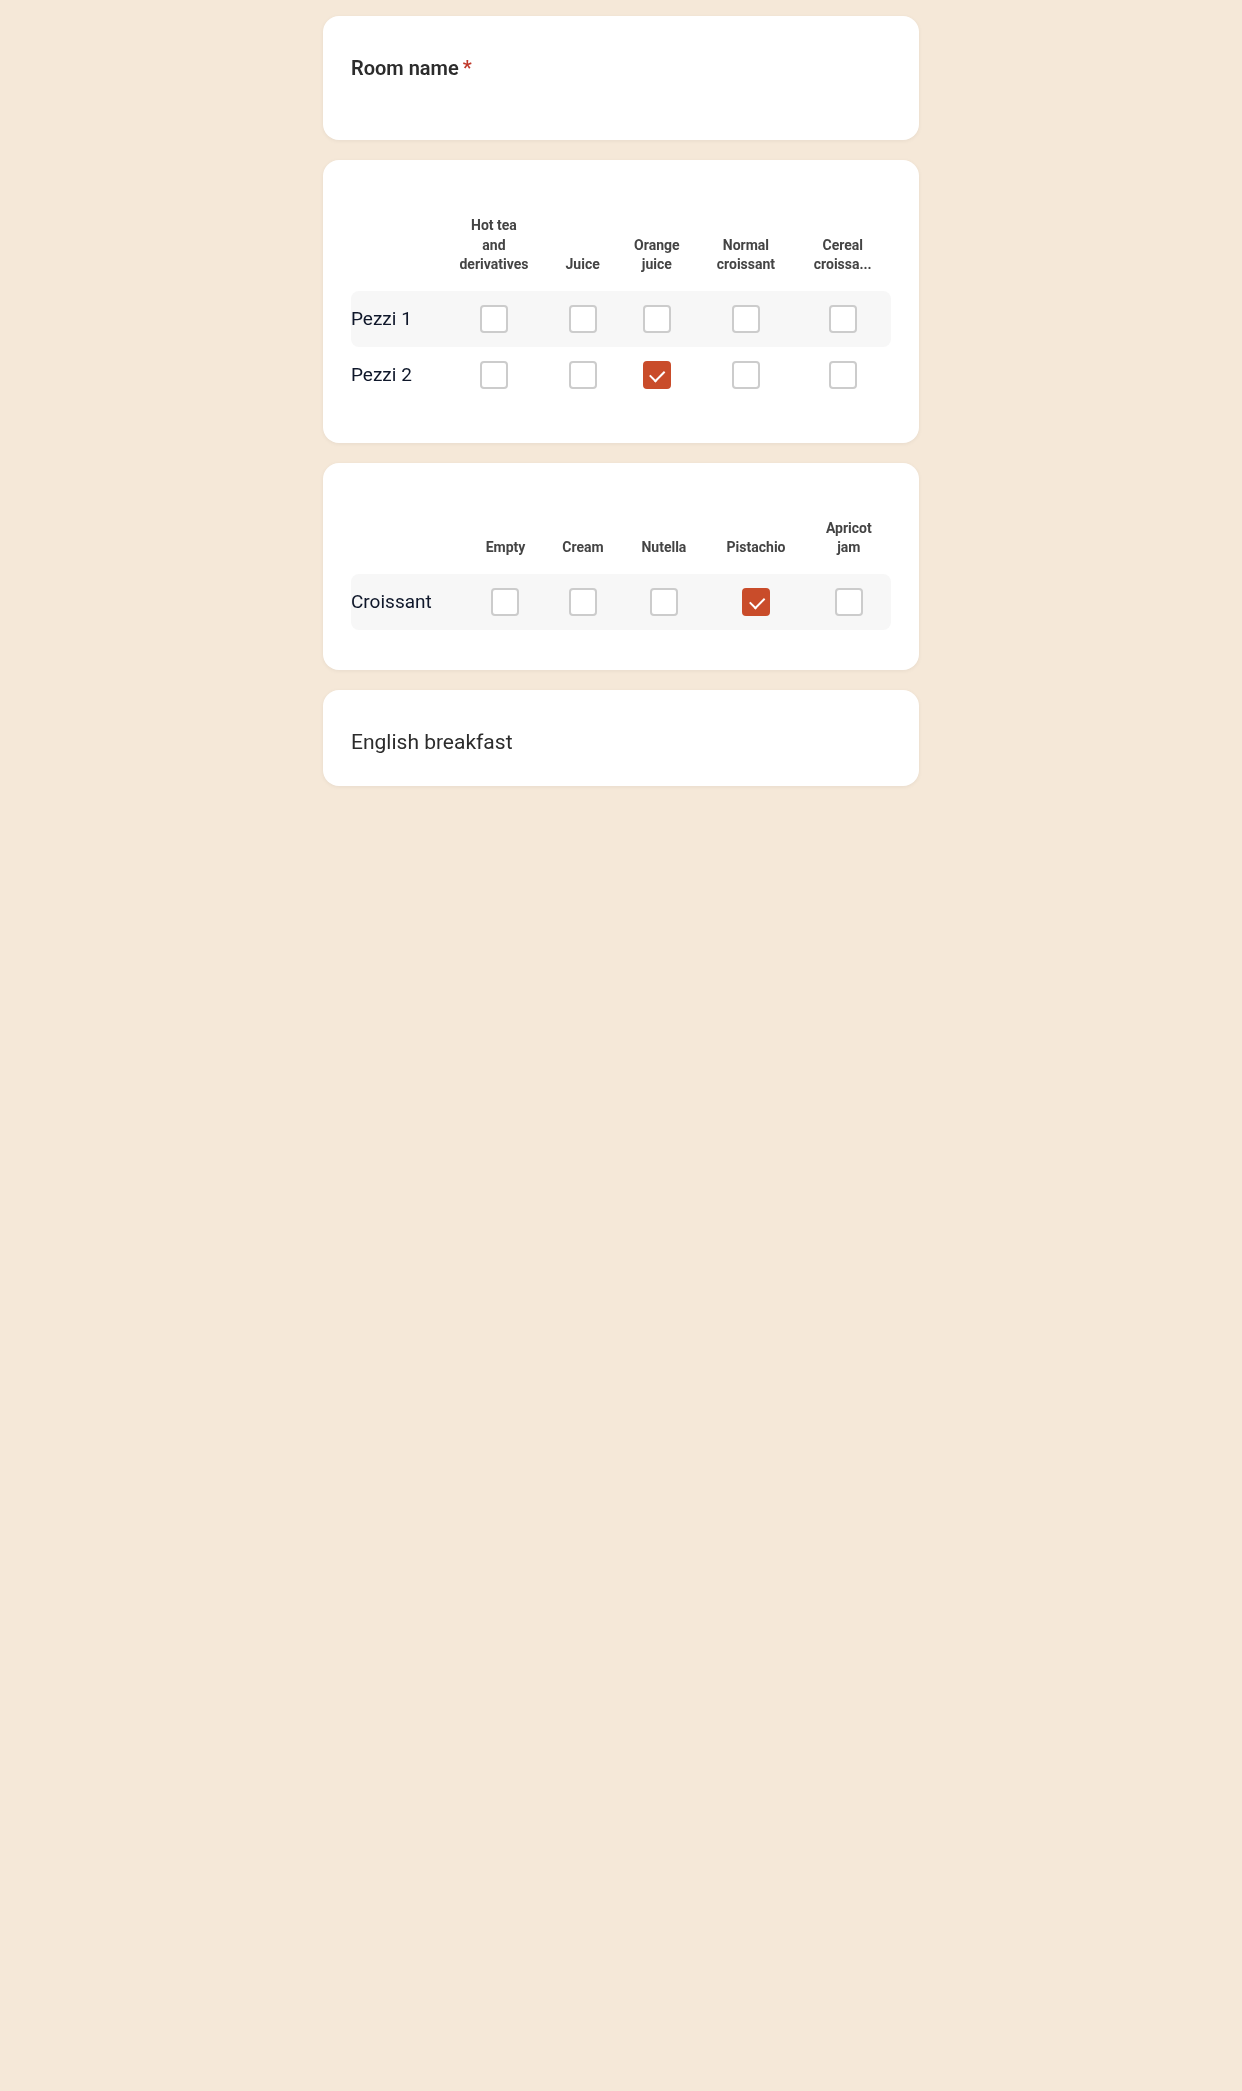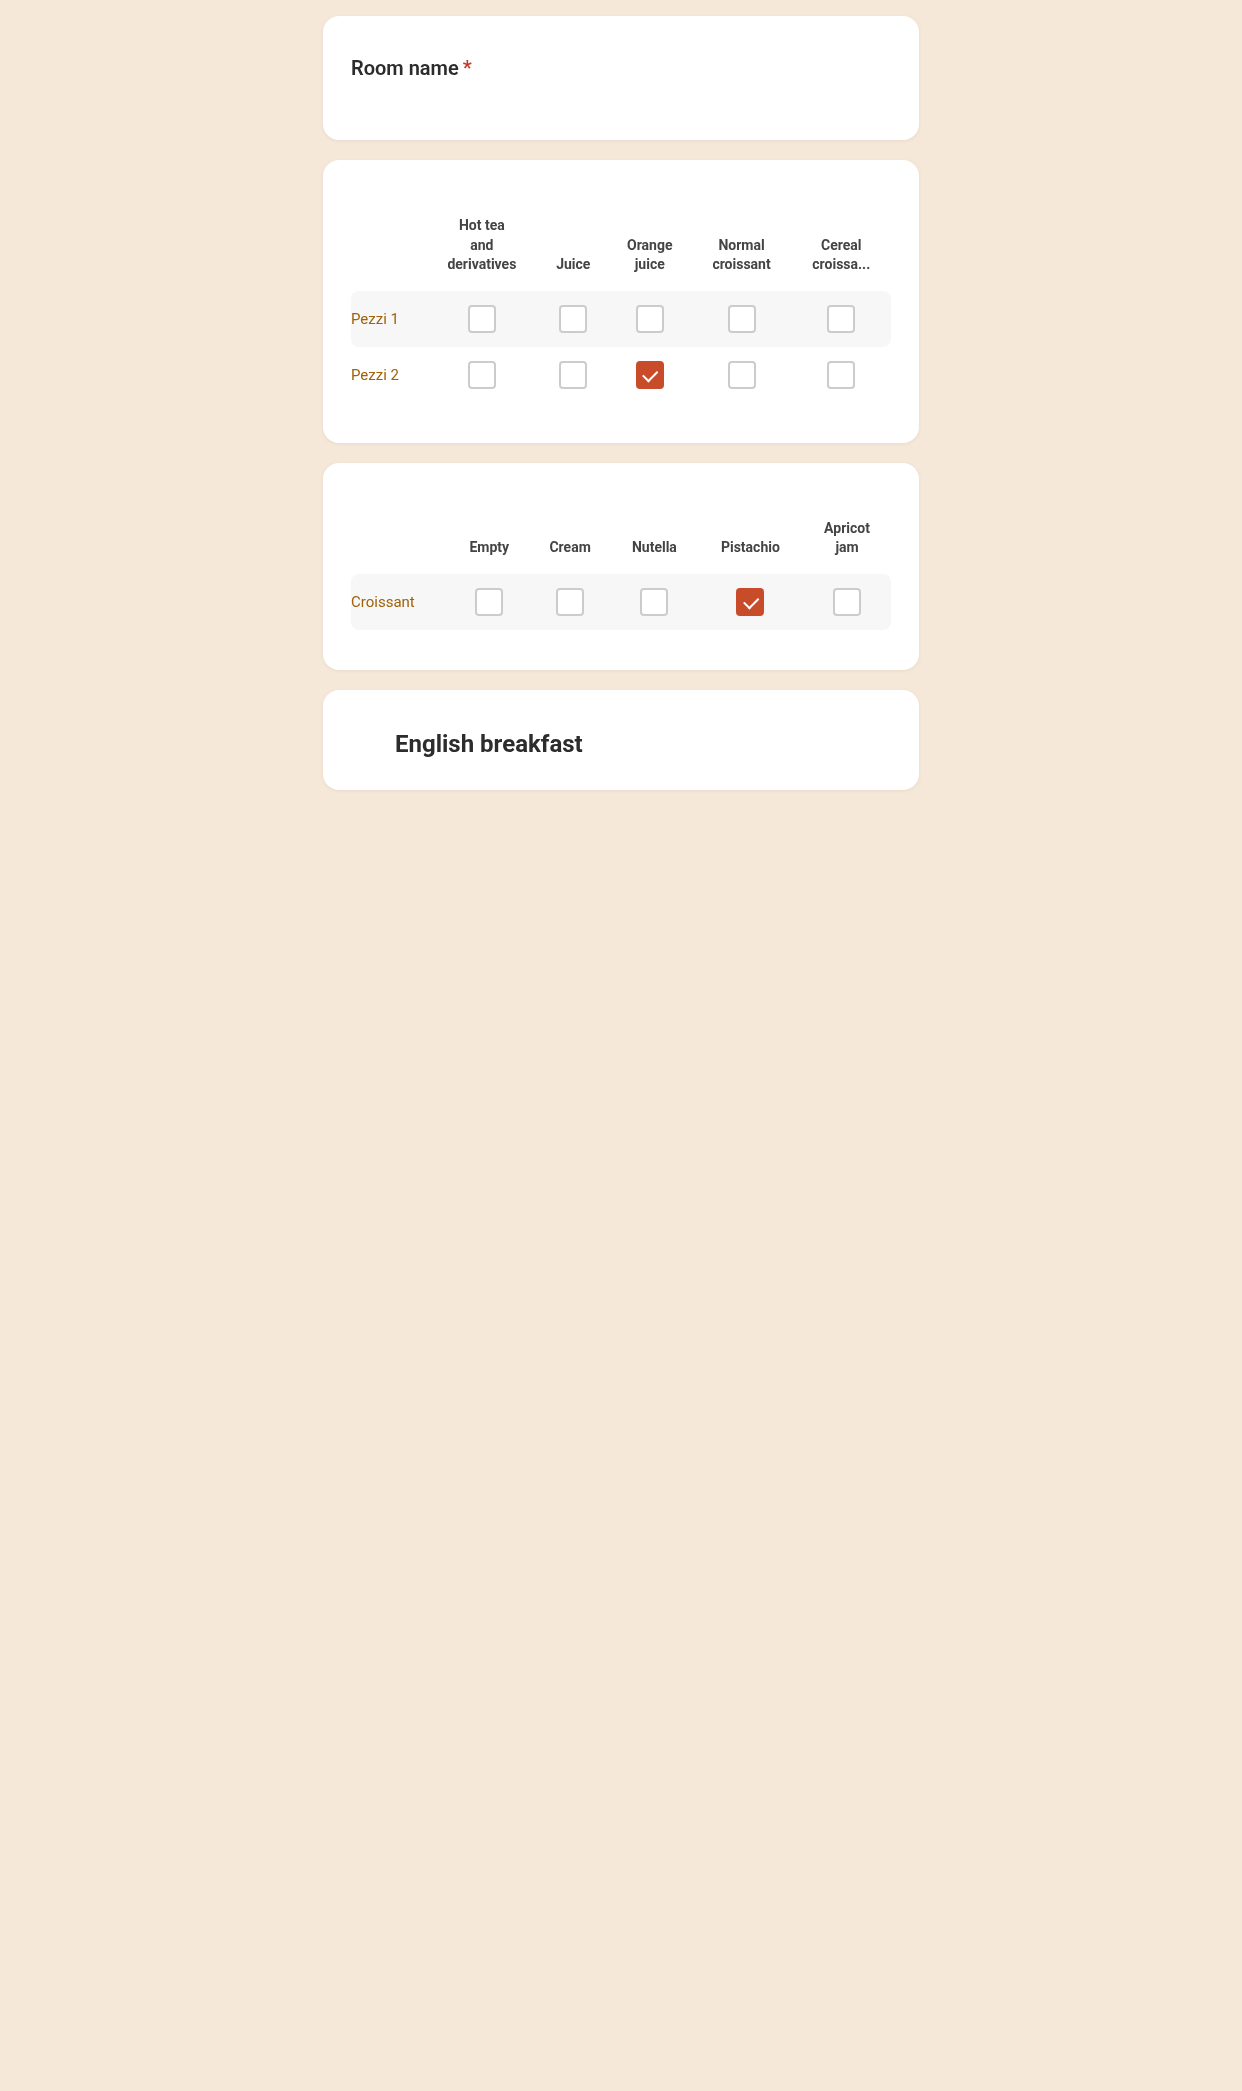--- a/index.html
+++ b/index.html
@@ -77,22 +77,22 @@
 
     .breakfast-table td {
       padding: 14px 10px;
       text-align: center;
       font-size: 15px;
       color: #2c2c2c;
     }
 
     .breakfast-table td:first-child {
       text-align: left;
-      font-size: 15px;
-      color: #a16207;
+      font-size: 19px;
+      color: #0f172a;
       padding-left: 0;
     }
 
     .breakfast-table tr.row-even {
       background-color: #f7f7f7;
     }
 
     .breakfast-table tr.row-even td:first-child {
       border-radius: 8px 0 0 8px;
     }
@@ -134,24 +134,23 @@
       border-top: none;
       border-left: none;
       transform: rotate(45deg) translateY(-1px);
     }
 
     .last-card {
       padding-bottom: 32px;
     }
 
     .english-breakfast-title {
-      font-size: 24px;
-      font-weight: 700;
-      color: #2c2c2c;
-      margin-left: 44px;
+      font-size: 21px;
+      font-weight: 400;
+      color: #2c2c2c;
     }
   </style>
 </head>
 <body>
 
 <div class="card">
   <div class="section-title">
     <span>Room name</span><span class="required-star">*</span>
   </div>
 </div>

